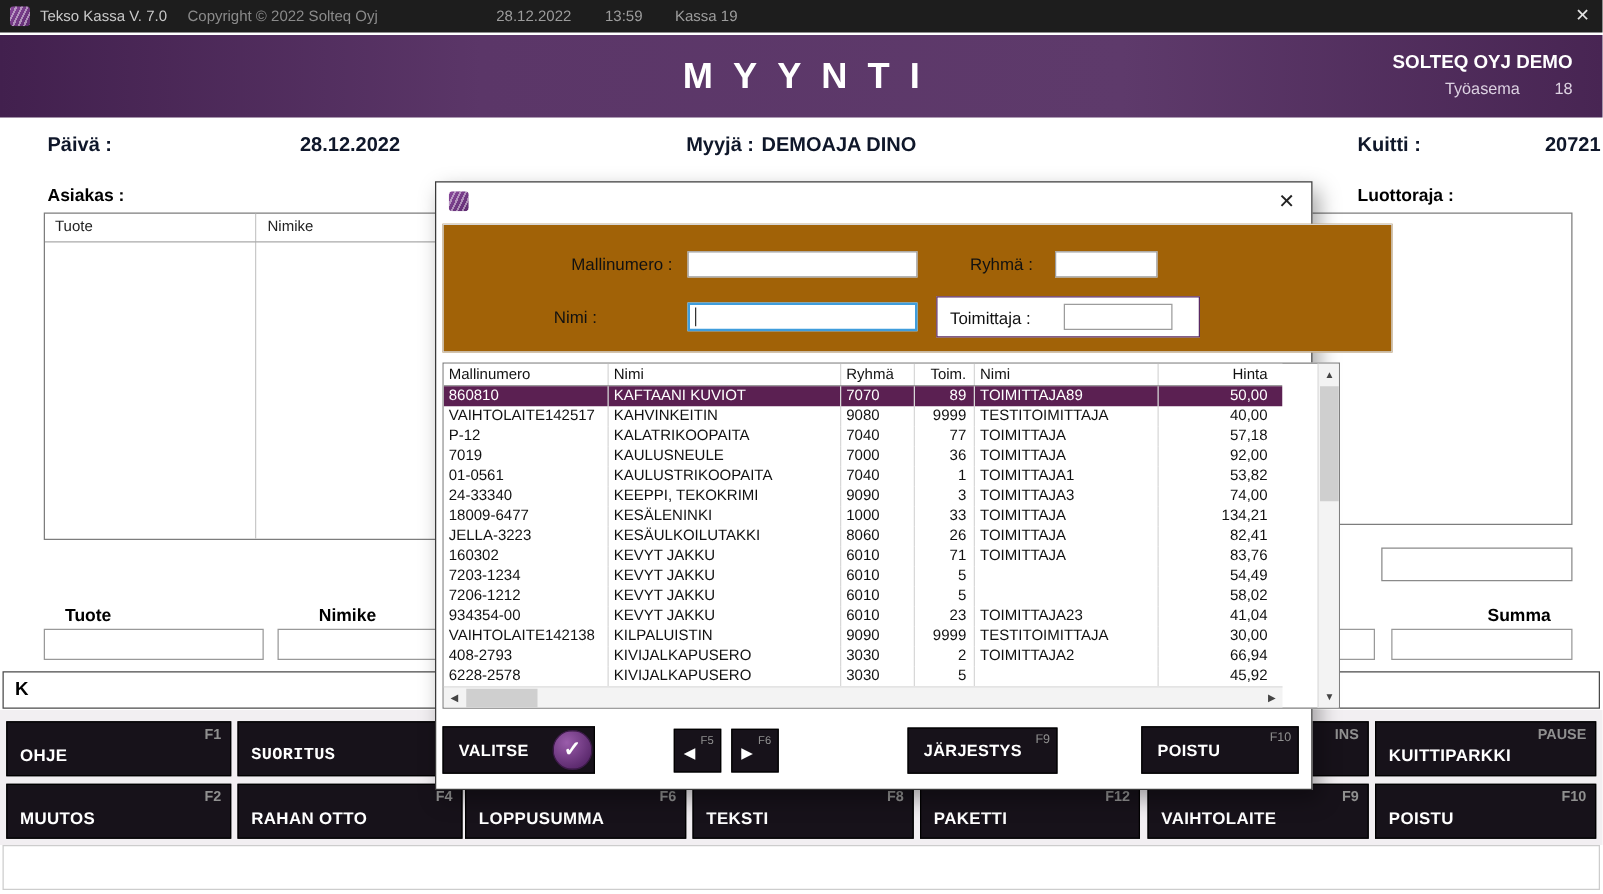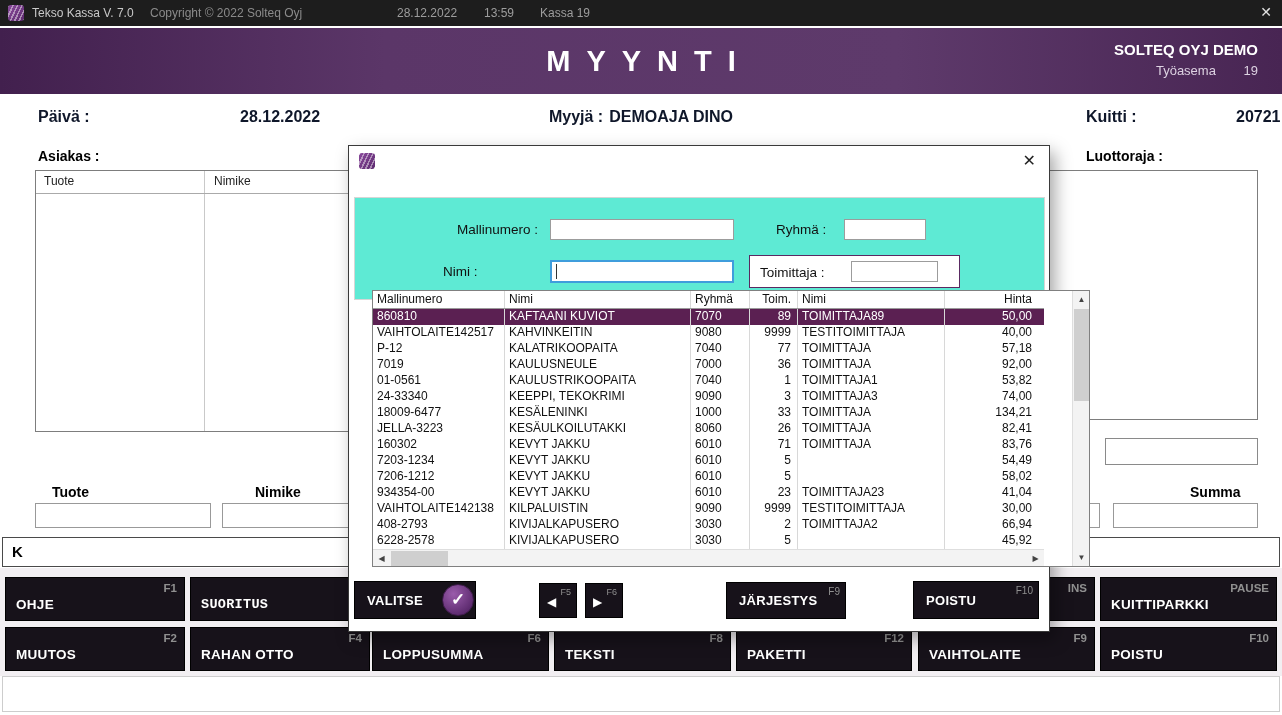--- a/index.html
+++ b/index.html
@@ -70,33 +70,33 @@
   .b-muutos { left:5px; width:180px; } .b-rahanotto { left:190px; width:180px; }
   .b-loppusumma { left:372px; width:177px; } .b-teksti { left:554px; width:177px; }
   .b-paketti { left:736px; width:176px; } .b-vaihtolaite { left:918px; width:177px; }
   .b-poistu { left:1100px; width:177px; }
 
   
   .modal { position:absolute; left:348px; top:145px; width:702px; height:487px; background:#fff; border:1px solid #3a3a3a; box-shadow:5px 7px 16px rgba(0,0,0,.35); }
   .modal .app-icon { left:10px; top:7px; position:absolute; }
   .m-close { position:absolute; right:13px; top:5px; font-size:16px; color:#222; cursor:default; }
 
-  .mform { position:absolute; left:5px; top:51px; width:691px; height:103px; border:1px solid #d6d6d6; background:#5eead4; }
+  .mform { position:absolute; left:5px; top:33px; width:760px; height:103px; border:1px solid #d6d6d6; background:#a16207; }
   .flab { position:absolute; font-size:13.5px; color:#111; white-space:nowrap; }
   .f-mallinumero { left:102px; top:24px; } .f-ryhma { left:421px; top:24px; } .f-nimi { left:88px; top:66px; }
   .finp { position:absolute; height:21px; border:1px solid #9c9c9c; background:#fff; font-size:13px; padding:0 3px; font-family:"Liberation Sans",sans-serif; }
   .in-mallinumero { left:195px; top:21px; width:184px; }
   .in-ryhma { left:489px; top:21px; width:82px; }
   .in-nimi { left:195px; top:62px; width:184px; height:23px; border:2px solid #3f9ddc; }
   .caret { position:absolute; left:201px; top:66px; width:1px; height:15px; background:#333; }
   .toim-group { position:absolute; left:394px; top:57px; width:211px; height:33px; border:1px solid #5a2a62; background:#fff; }
   .toim-group .flab { left:10px; top:9px; }
   .in-toimittaja { left:101px; top:5px; width:87px; }
 
-  .mtable { position:absolute; left:5px; top:144px; width:718px; height:277px; border:1px solid #808080; background:#fff;margin-left:18px; }
+  .mtable { position:absolute; left:5px; top:144px; width:718px; height:277px; border:1px solid #808080; background:#fff; }
   .mt-content { position:absolute; left:0; top:0; width:671px; height:258px; overflow:hidden; background:#fff; }
   .trow { display:flex; height:16px; }
   .hrow { height:18px; border-bottom:1px solid #9a9a9a; }
   .tcell { font-size:12px; line-height:15px; color:#111; white-space:nowrap; overflow:hidden; border-right:1px solid #d8d8d8; }
   .hrow .tcell { line-height:17px; }
   .c0 { width:132px; padding-left:4px; } .c1 { width:186px; padding-left:4px; }
   .c2 { width:59px; padding-left:4px; } .c3 { width:48px; padding-right:6px; text-align:right; }
   .c4 { width:147px; padding-left:4px; } .c5 { width:99px; padding-right:12px; text-align:right; border-right:none; }
   .trow.selected { background:#5b2052; }
   .trow.selected .tcell { color:#fff; }
@@ -135,21 +135,21 @@
   <span class="tb-reg">Kassa 19</span>
   <span class="tb-close">✕</span>
 </div>
 
 <div class="header">
   <div class="screen-title">MYYNTI</div>
   <div class="header-right">
     <div class="store-name">SOLTEQ OYJ DEMO</div>
     <div class="workstation">
       <span>Työasema</span>
-      <span class="val">19</span>
+      <span class="val">18</span>
     </div>
   </div>
 </div>
 
 <span class="info i-datelab">Päivä :</span>
 <span class="info i-dateval">28.12.2022</span>
 <span class="info i-center">
   <span>Myyjä :</span>
   <span>DEMOAJA DINO</span>
 </span>

